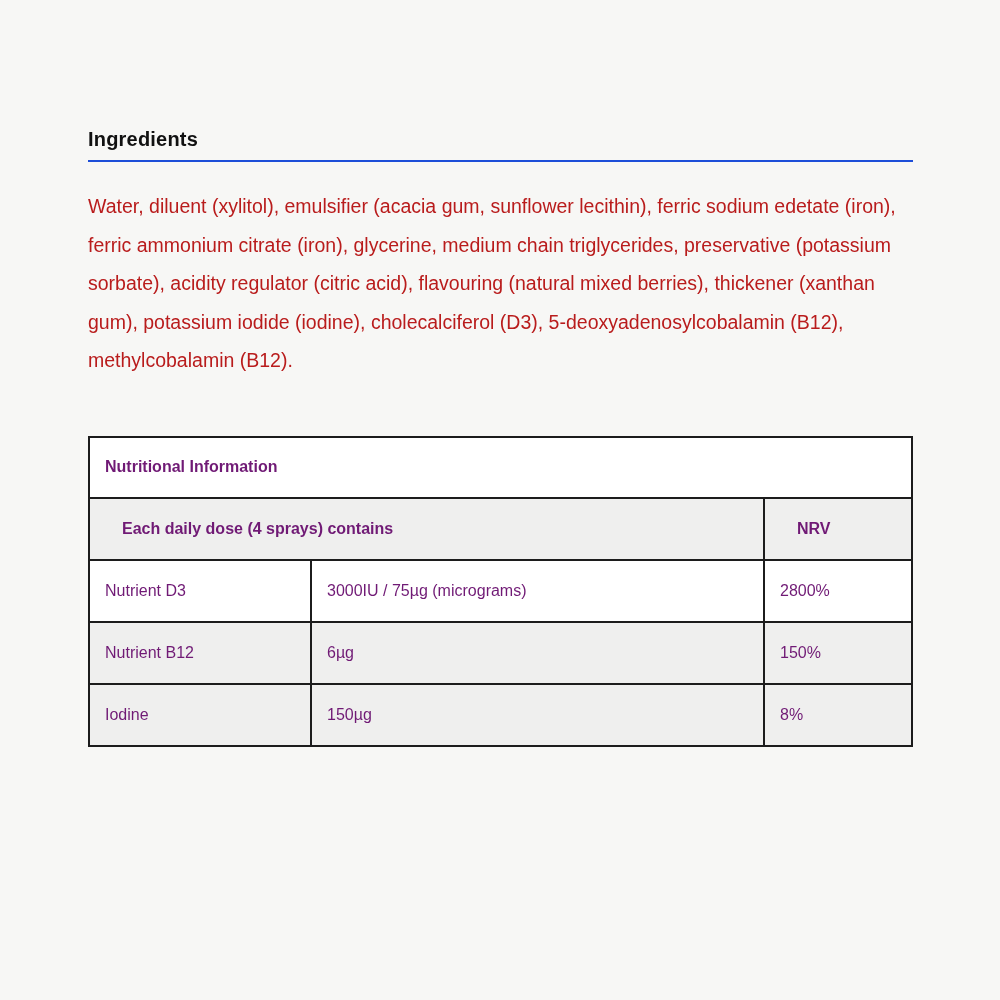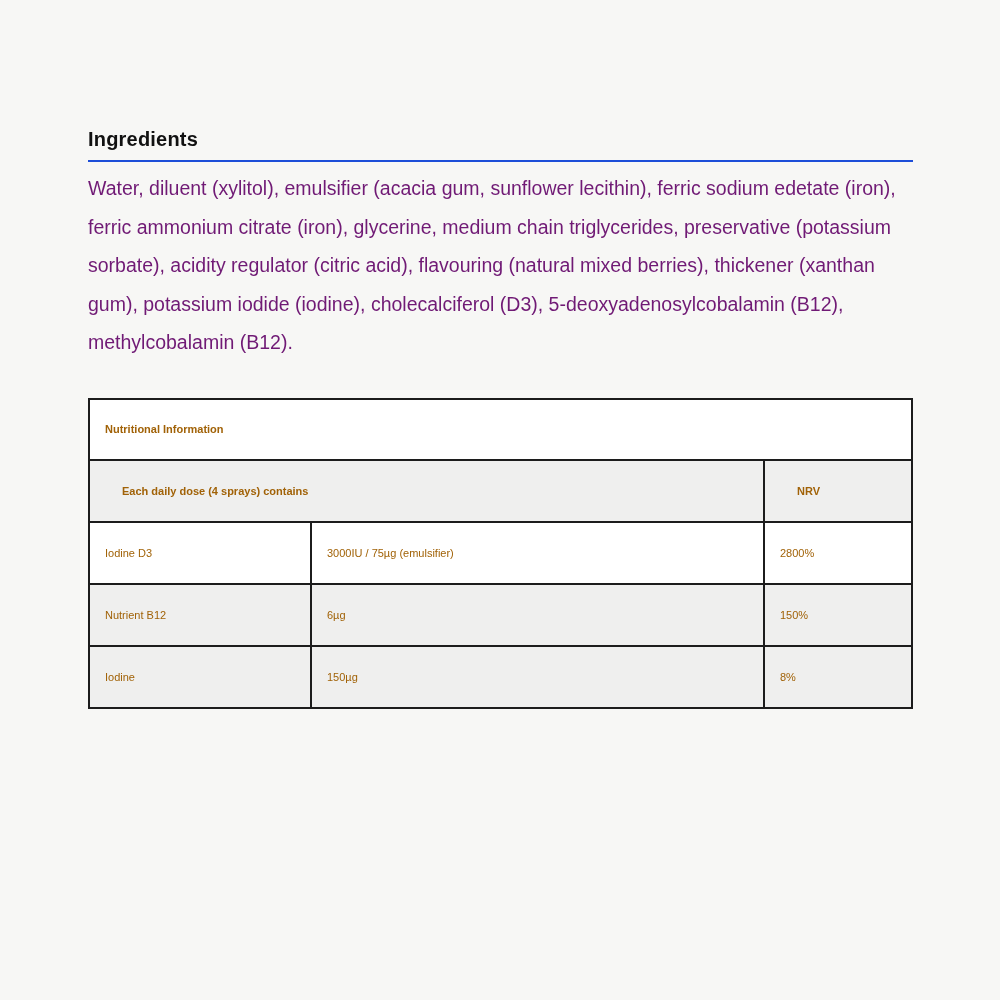--- a/index.html
+++ b/index.html
@@ -18,32 +18,32 @@
   }
   .ingredients-title {
     font-size: 20px;
     font-weight: bold;
     color: #111111;
     letter-spacing: 0.2px;
     padding-bottom: 9px;
     border-bottom: 2px solid #1d4ed8;
   }
   .ingredients-body {
-    margin-top: 7px;
+    margin-top: 25px;
     font-size: 19.5px;
     line-height: 38.5px;
-    color: #701a75;
+    color: #b91c1c;
   }
   .nutrition-table {
-    margin-top: 36px;
+    margin-top: 56px;
     width: 100%;
     border-collapse: collapse;
     table-layout: fixed;
-    font-size: 11px;
-    color: #a16207;
+    font-size: 16px;
+    color: #701a75;
   }
   .nutrition-table th,
   .nutrition-table td {
     border: 2px solid #1c1c1c;
     text-align: left;
     vertical-align: middle;
     padding: 0 0 0 15px;
     font-weight: normal;
     height: 62px;
   }
@@ -82,22 +82,22 @@
     <tbody>
       <tr class="title-row">
         <td colspan="3">Nutritional Information</td>
       </tr>
       <tr class="head-row">
         <th colspan="2">Each daily dose (4 sprays) contains</th>
         <th>NRV</th>
       </tr>
 
       <tr class="row-even">
-        <td>Iodine D3</td>
-        <td>3000IU / 75µg (emulsifier)</td>
+        <td>Nutrient D3</td>
+        <td>3000IU / 75µg (micrograms)</td>
         <td>2800%</td>
       </tr>
       <tr class="row-odd">
         <td>Nutrient B12</td>
         <td>6µg</td>
         <td>150%</td>
       </tr>
       <tr class="row-odd">
         <td>Iodine</td>
         <td>150µg</td>

